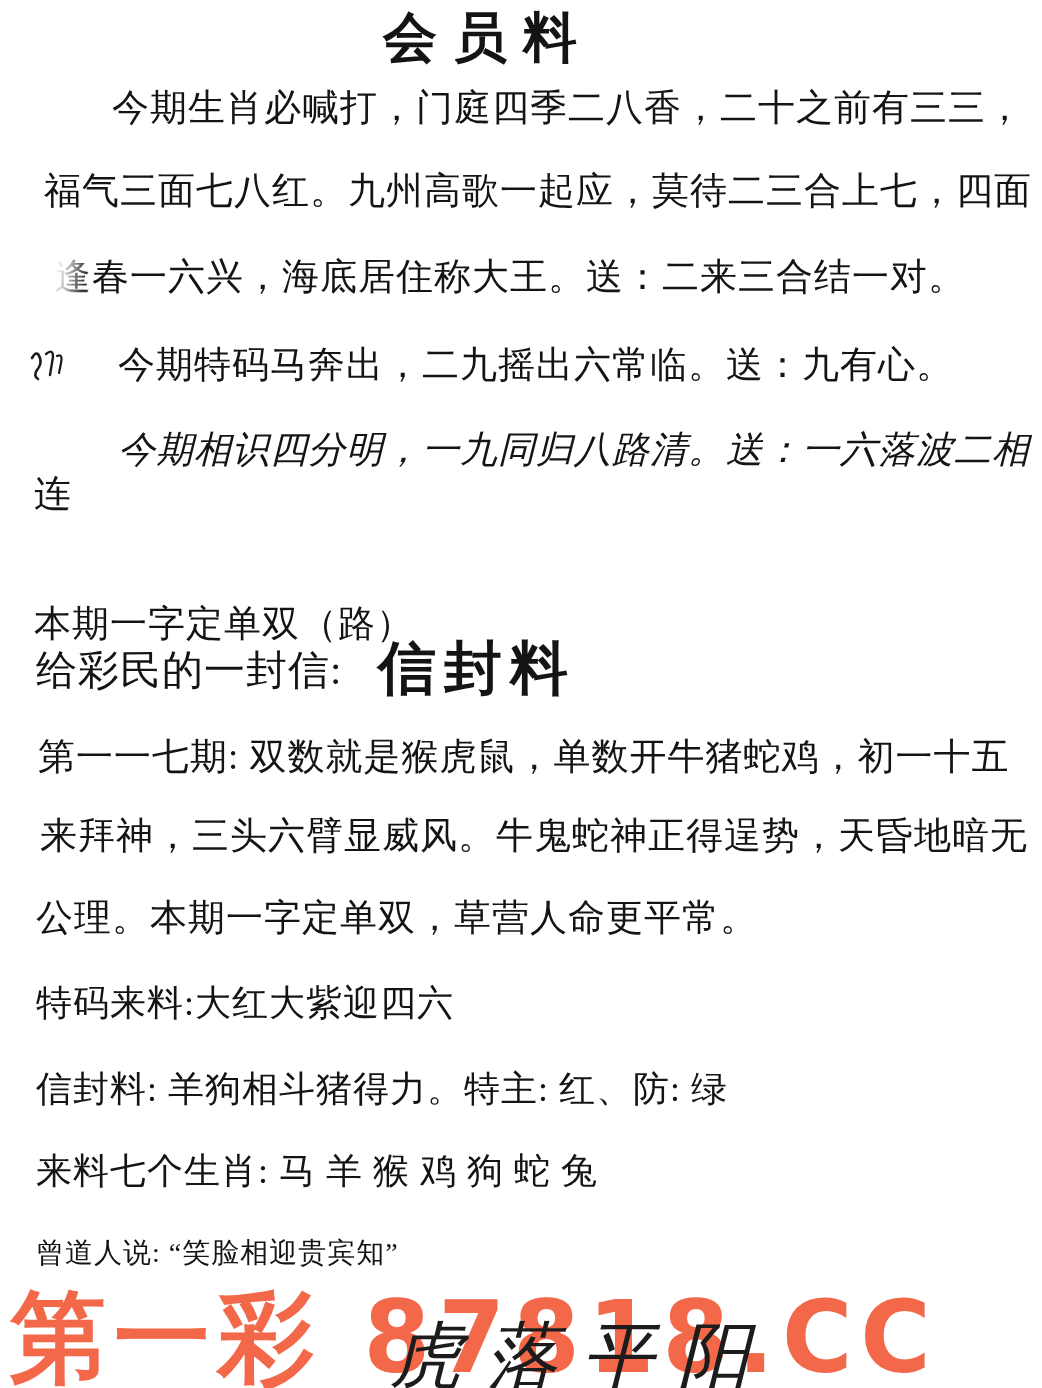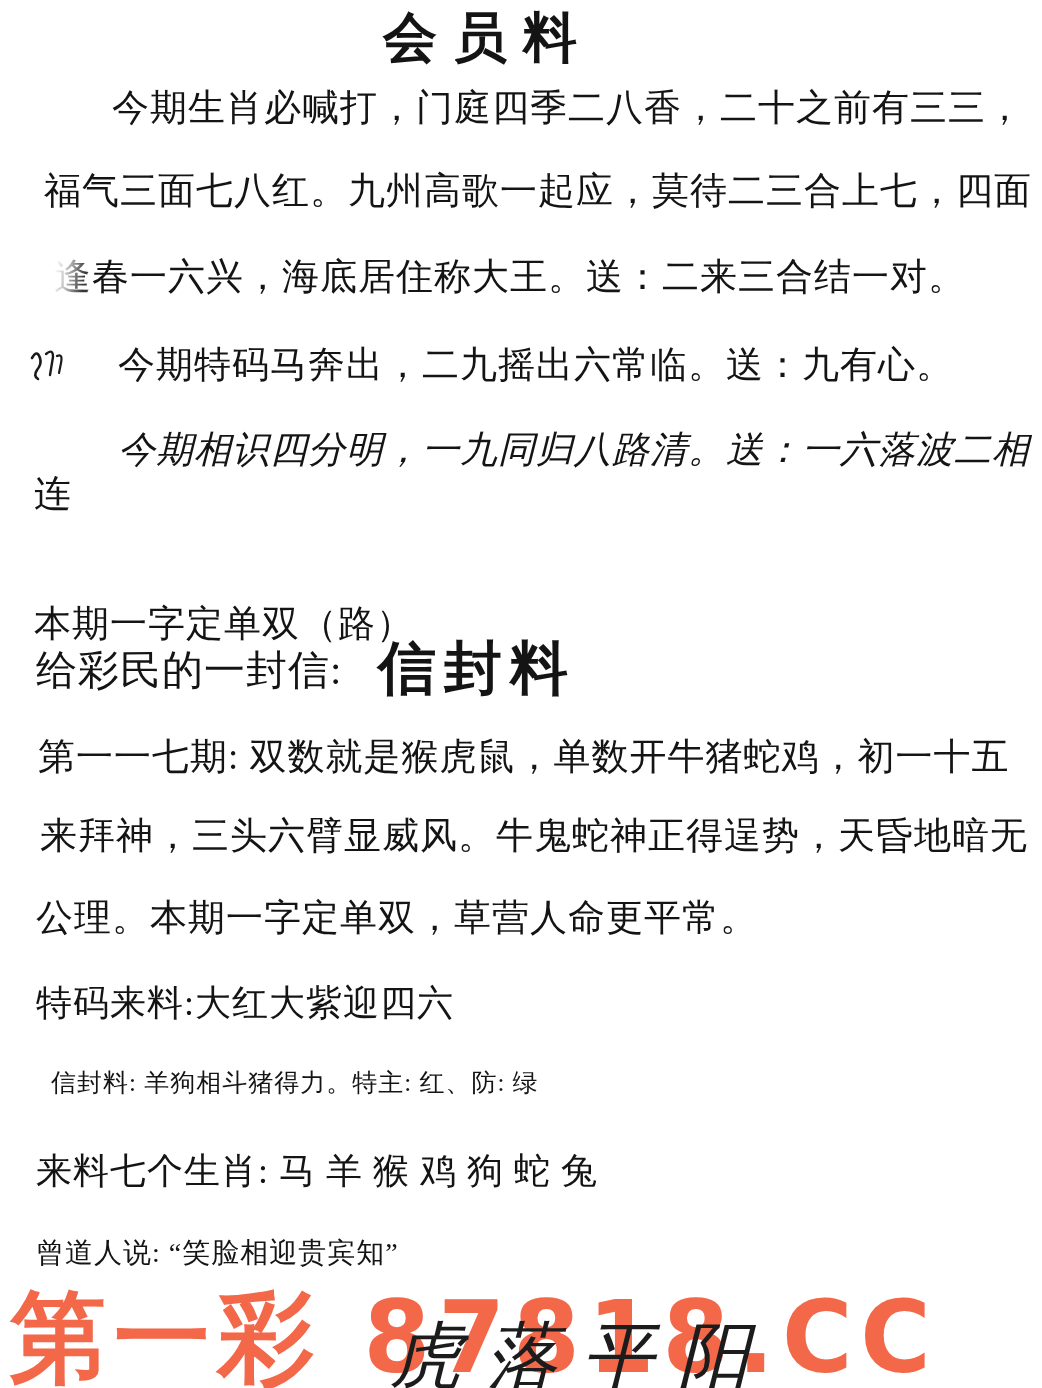--- a/index.html
+++ b/index.html
@@ -101,21 +101,21 @@
 
   <div class="line" style="top:646px; left:36px; font-size:41px;">给彩民的一封信:</div>
   <div class="letter-heading">信封料</div>
 
   <div class="line" style="top:735px; left:38px;">第一一七期: 双数就是猴虎鼠，单数开牛猪蛇鸡，初一十五</div>
   <div class="line" style="top:814px; left:40px;">来拜神，三头六臂显威风。牛鬼蛇神正得逞势，天昏地暗无</div>
   <div class="line" style="top:896px; left:36px;">公理。本期一字定单双，草营人命更平常。</div>
 
   <div class="line" style="top:982px; left:36px; font-size:36px;">特码来料:大红大紫迎四六</div>
 
-  <div class="line" style="top:1068px; left:36px; font-size:25px;margin-left:15px;">信封料: 羊狗相斗猪得力。特主: 红、防: 绿</div>
+  <div class="line" style="top:1068px; left:36px; font-size:36px;">信封料: 羊狗相斗猪得力。特主: 红、防: 绿</div>
 
   <div class="line" style="top:1150px; left:36px; font-size:36px;">来料七个生肖: 马 羊 猴 鸡 狗 蛇 兔</div>
 
   <div class="line" style="top:1236px; left:36px; font-size:28px;">曾道人说: “笑脸相迎贵宾知”</div>
 
   <div class="watermark" style="color: rgb(244, 104, 74);">第一彩 87818.CC</div>
 
   <div class="handwriting">虎落平阳</div>
 
 </div>

